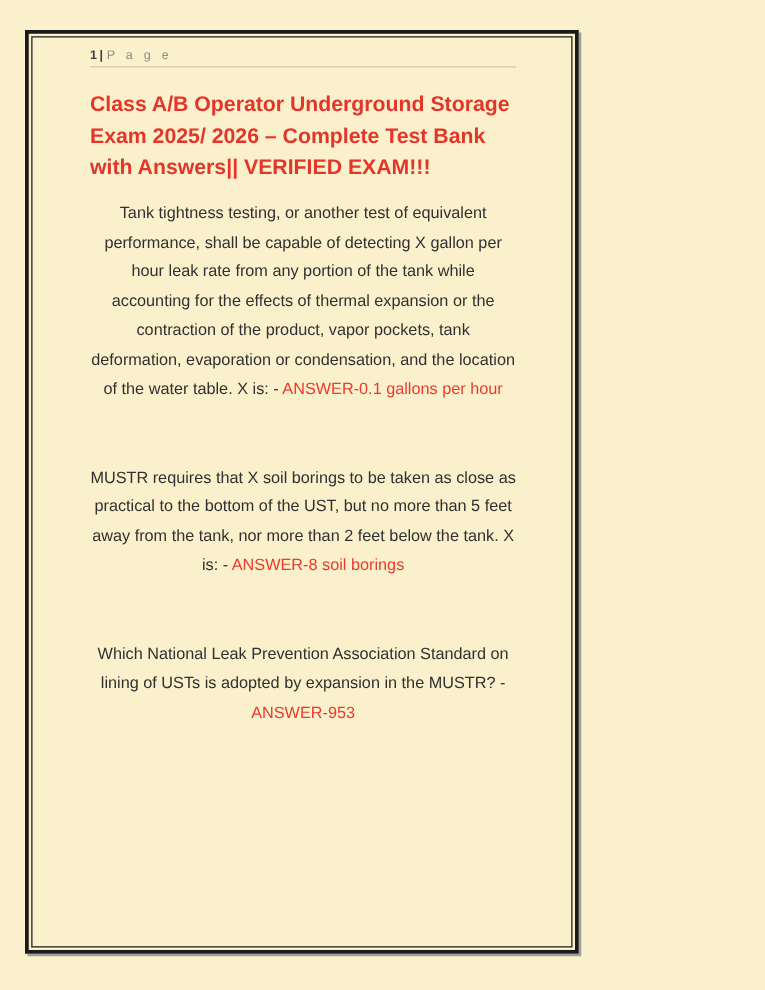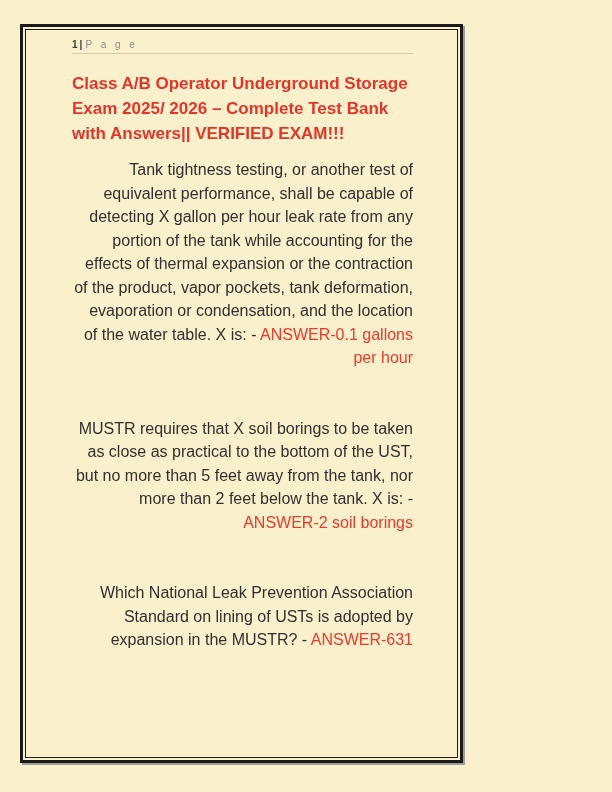--- a/index.html
+++ b/index.html
@@ -59,25 +59,25 @@
     height: 0;
   }
   .title {
     font-size: 17px;
     line-height: 25px;
     font-weight: bold;
     color: #E3362B;
     margin: 17px 0 12px 0;
   }
   .qa {
-    font-size: 16px;
+    font-size: 13px;
     line-height: 23.5px;
     color: #303030;
     margin: 12px 0 47px 0;
-    text-align: right;
+    text-align: center;
   }
   .answer {
     color: #EA3B2D;
   }
 </style>
 </head>
 <body>
 
 <div class="page">
   <div class="frame-outer">
@@ -86,21 +86,21 @@
 
         <div class="header">
           <span class="pg-num">1</span><span class="pg-sep">|</span><span class="pg-label">P a g e</span>
         </div>
         <div class="header-rule"></div>
 
         <h1 class="title">Class A/B Operator Underground Storage Exam 2025/ 2026 – Complete Test Bank with Answers|| VERIFIED EXAM!!!</h1>
 
         <p class="qa"><span class="question">Tank tightness testing, or another test of equivalent performance, shall be capable of detecting X gallon per hour leak rate from any portion of the tank while accounting for the effects of thermal expansion or the contraction of the product, vapor pockets, tank deformation, evaporation or condensation, and the location of the water table. X is: - </span><span class="answer">ANSWER-0.1 gallons per hour</span></p>
 
-        <p class="qa"><span class="question">MUSTR requires that X soil borings to be taken as close as practical to the bottom of the UST, but no more than 5 feet away from the tank, nor more than 2 feet below the tank. X is: - </span><span class="answer">ANSWER-2 soil borings</span></p>
+        <p class="qa"><span class="question">MUSTR requires that X soil borings to be taken as close as practical to the bottom of the UST, but no more than 5 feet away from the tank, nor more than 2 feet below the tank. X is: - </span><span class="answer">ANSWER-8 soil borings</span></p>
 
 
-        <p class="qa"><span class="question">Which National Leak Prevention Association Standard on lining of USTs is adopted by expansion in the MUSTR? - </span><span class="answer">ANSWER-631</span></p>
+        <p class="qa"><span class="question">Which National Leak Prevention Association Standard on lining of USTs is adopted by expansion in the MUSTR? - </span><span class="answer">ANSWER-953</span></p>
 
       </div>
     </div>
   </div>
 </div>
 
 </body></html>

